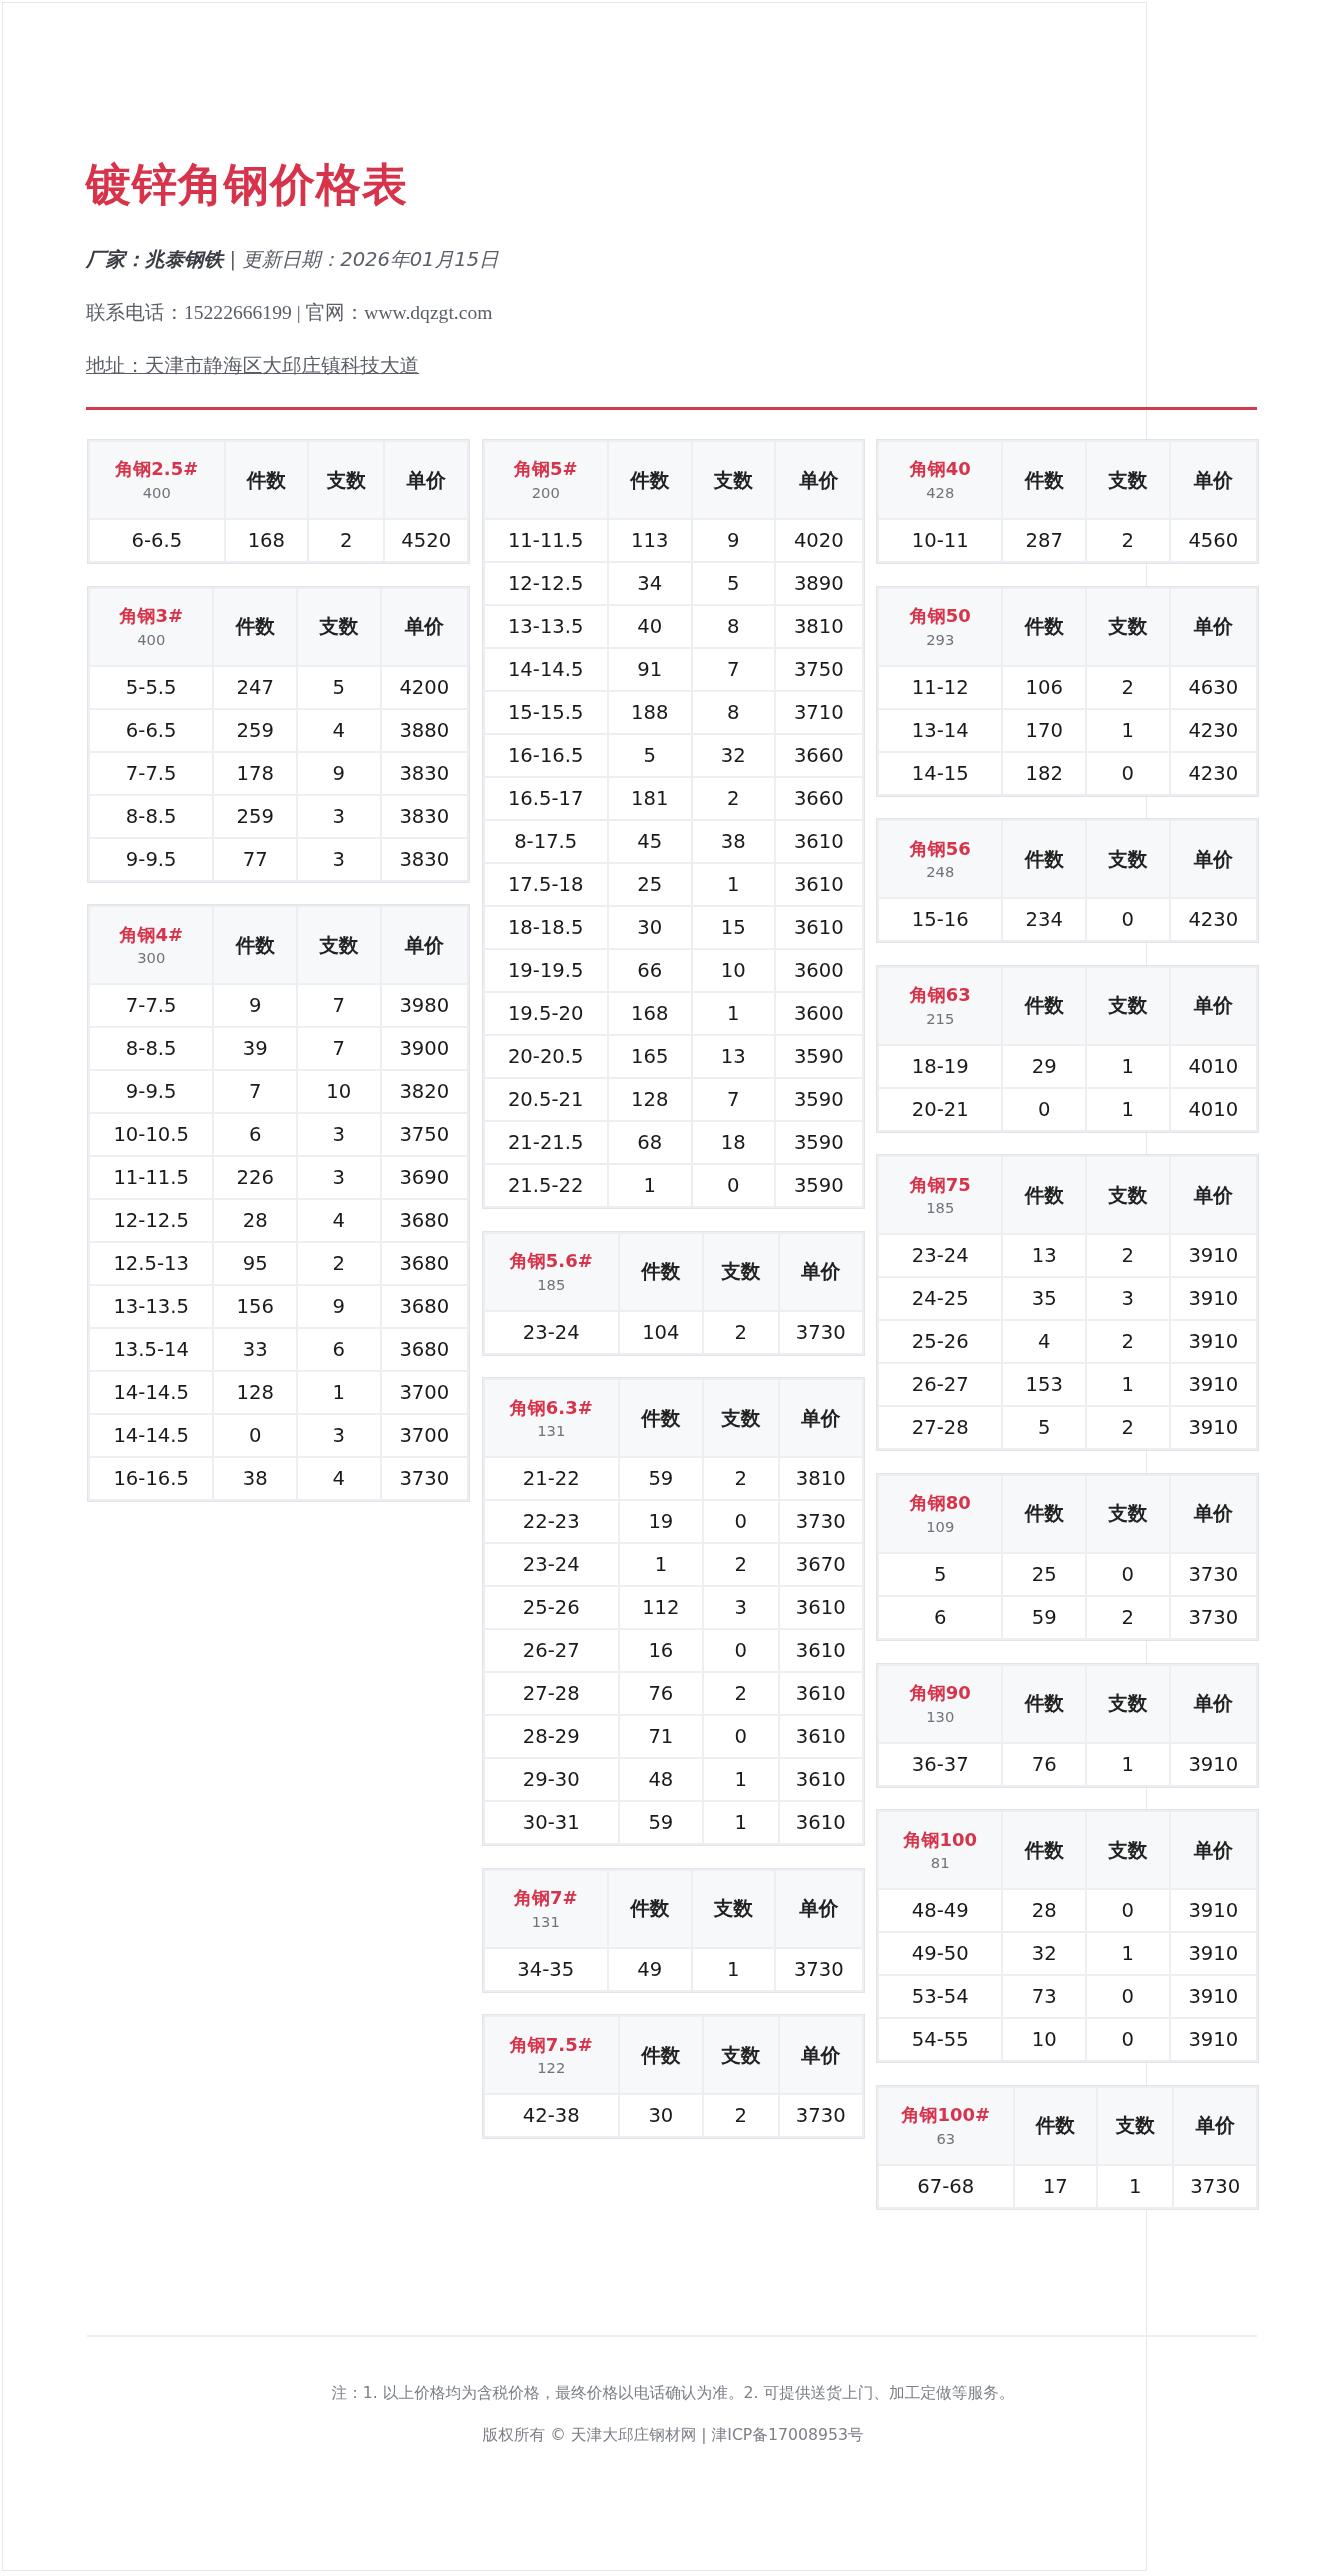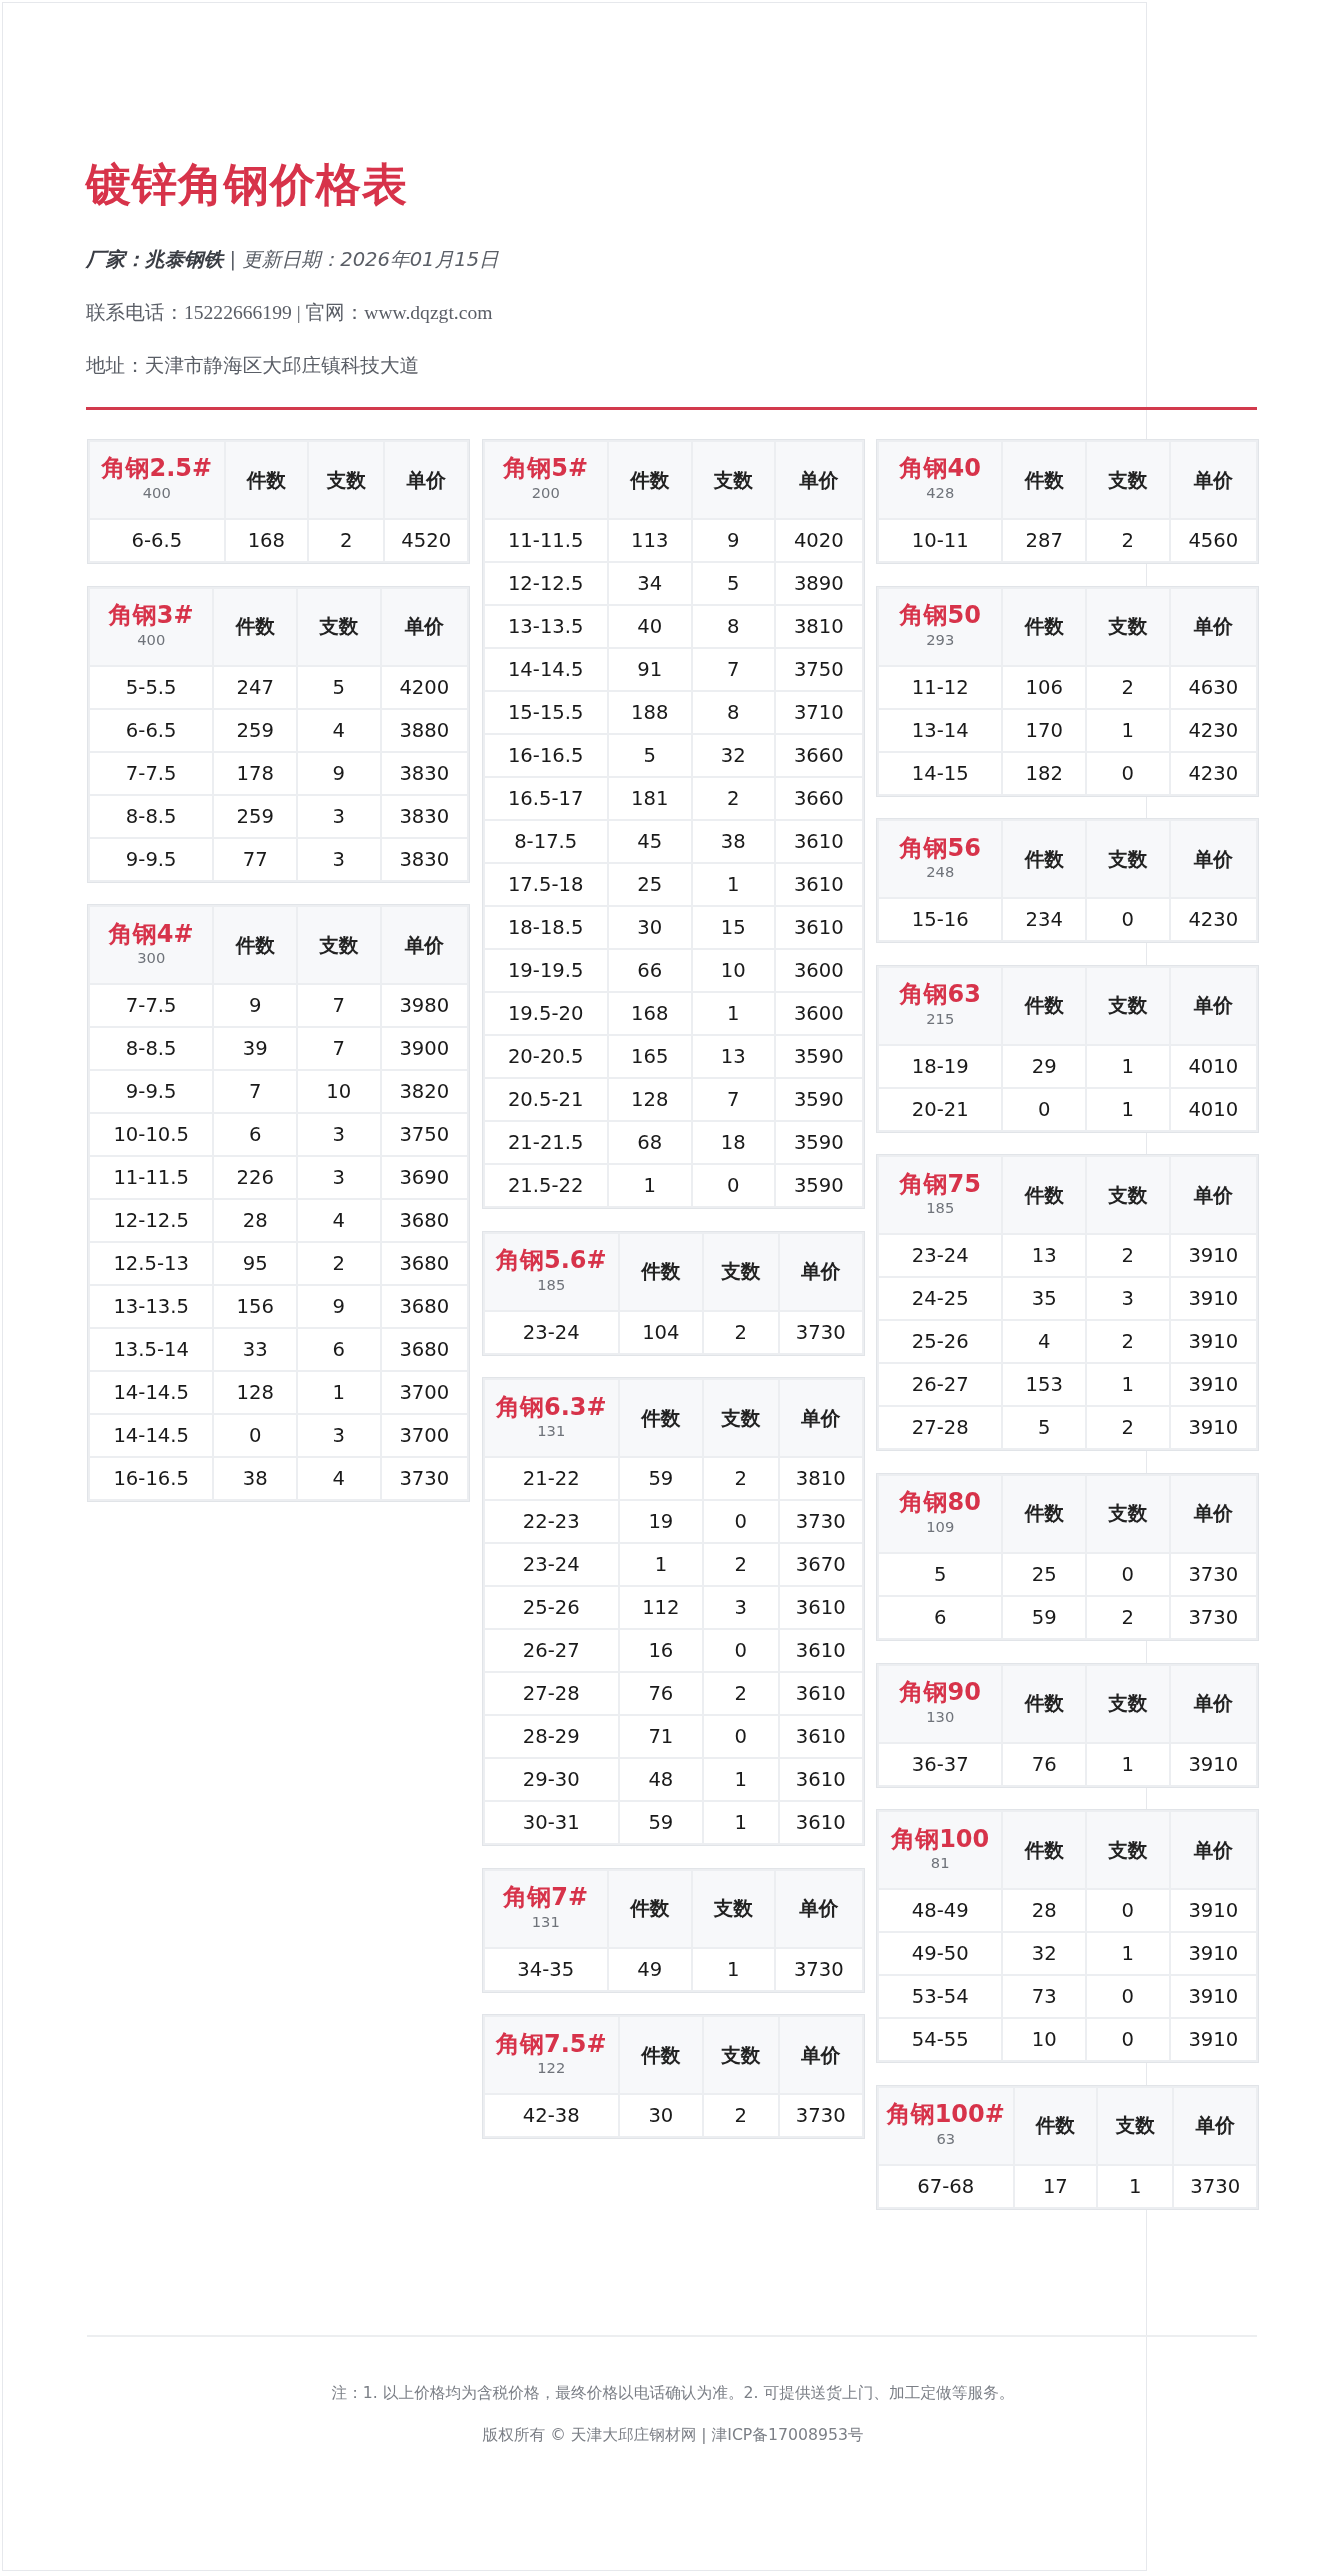--- a/index.html
+++ b/index.html
@@ -5,35 +5,35 @@
   html, body { margin: 0; padding: 0; background: #ffffff; }
   body { width: 1340px; height: 2576px; position: relative; font-family: "DejaVu Sans", "Liberation Sans", sans-serif; }
   .page {
     position: absolute; left: 2px; top: 2px; width: 1145px; height: 2569px;
     border: 1px solid #e6e8ec; box-sizing: border-box; background: #fff;
   }
   .header { position: absolute; left: 83px; top: 147px; width: 1171px; }
   .title { font-size: 45px; font-weight: bold; color: #d7334a; margin: 0; line-height: 69px; letter-spacing: 1px; }
   .info { font-size: 19.6px; color: #5a5e66; line-height: 27.5px; margin: 0; position: absolute; left: 0; white-space: nowrap; }
   .info b { color: #3a3d44; font-weight: bold; }
-  .info1 { top: 96px; font-style: italic; } .info2 { top: 149px; font-family: Liberation Serif, serif; } .info3 { top: 202px; }
+  .info1 { top: 96px; font-style: italic; } .info2 { top: 149px; font-family: Liberation Serif, serif; } .info3 { top: 202px; text-decoration: underline; }
   .divider { position: absolute; left: 0; top: 257px; width: 1171px; height: 2.9px; background: #d23a4d; }
   .columns { position: absolute; left: 84px; top: 436px; width: 1172px; display: flex; justify-content: space-between; }
   .col { width: 383px; display: flex; flex-direction: column; }
   table.spec {
     width: 383px; border-collapse: separate; border-spacing: 2.9px;
     background: #eceef1; border: 1px solid #e1e4e8; margin-bottom: 21.6px;
     font-size: 19.6px; table-layout: fixed;
   }
   table.spec th {
     background: #f7f8fa; color: #222; font-weight: bold; height: 76px; padding: 0;
     text-align: center; font-size: 19.6px;
   }
   table.spec td { background: #ffffff; height: 41px; padding: 0; text-align: center; color: #1a1a1a; }
-  .spec-name { color: #d7334a; font-weight: bold; font-size: 24px; line-height: 25.5px; display: block; }
+  .spec-name { color: #d7334a; font-weight: bold; font-size: 18px; line-height: 25.5px; display: block; }
   .spec-weight { color: #6f737a; font-size: 14.7px; font-weight: normal; line-height: 21.6px; display: block; }
   td.size { color: #9a6a3c; }
   td.price { color: #1f6fc0; }
   .footer-line { position: absolute; left: 84px; top: 2332px; width: 1170px; height: 2px; background: #eceef0; }
   .note { position: absolute; left: 0; top: 2380px; width: 1340px; text-align: center; font-size: 15.7px; color: #7b7f86; }
   .copyright { position: absolute; left: 0; top: 2422px; width: 1340px; text-align: center; font-size: 15.7px; color: #7b7f86; }
 </style>
 </head>
 <body>
 

